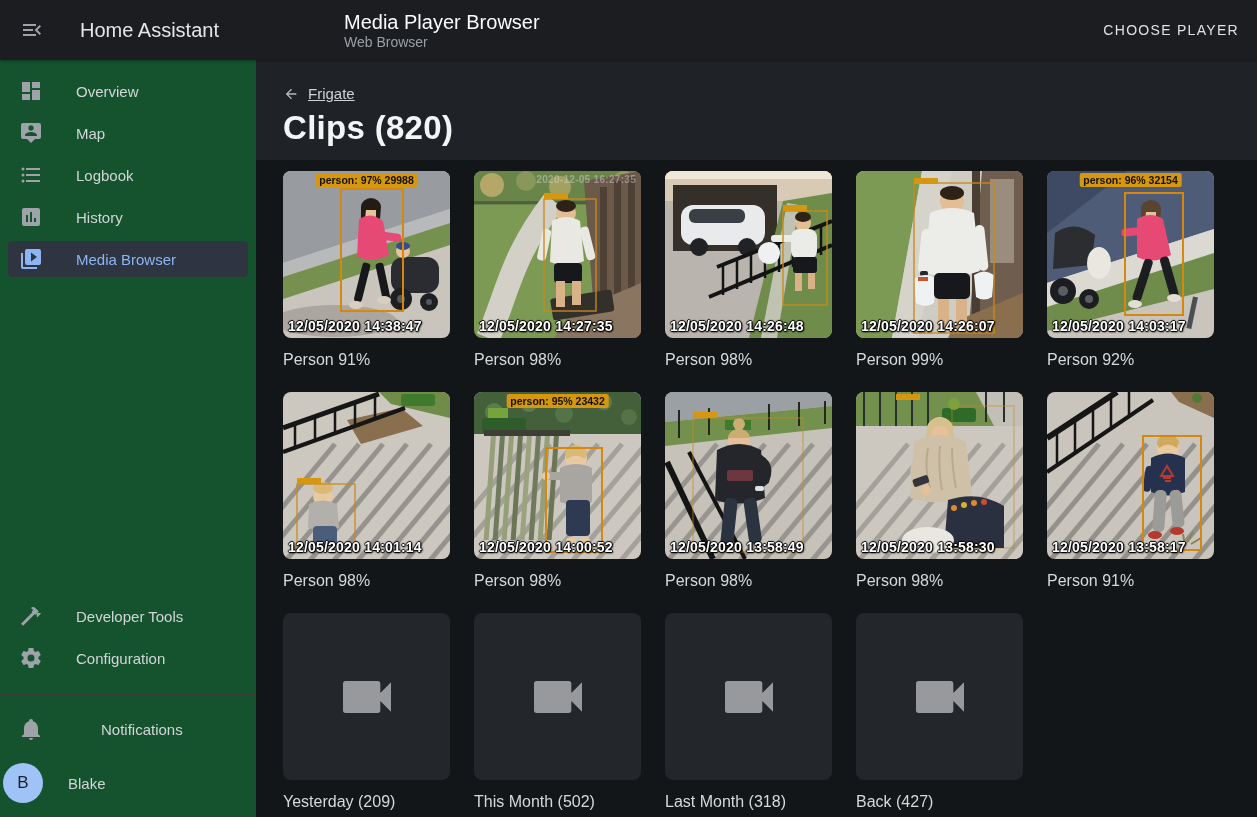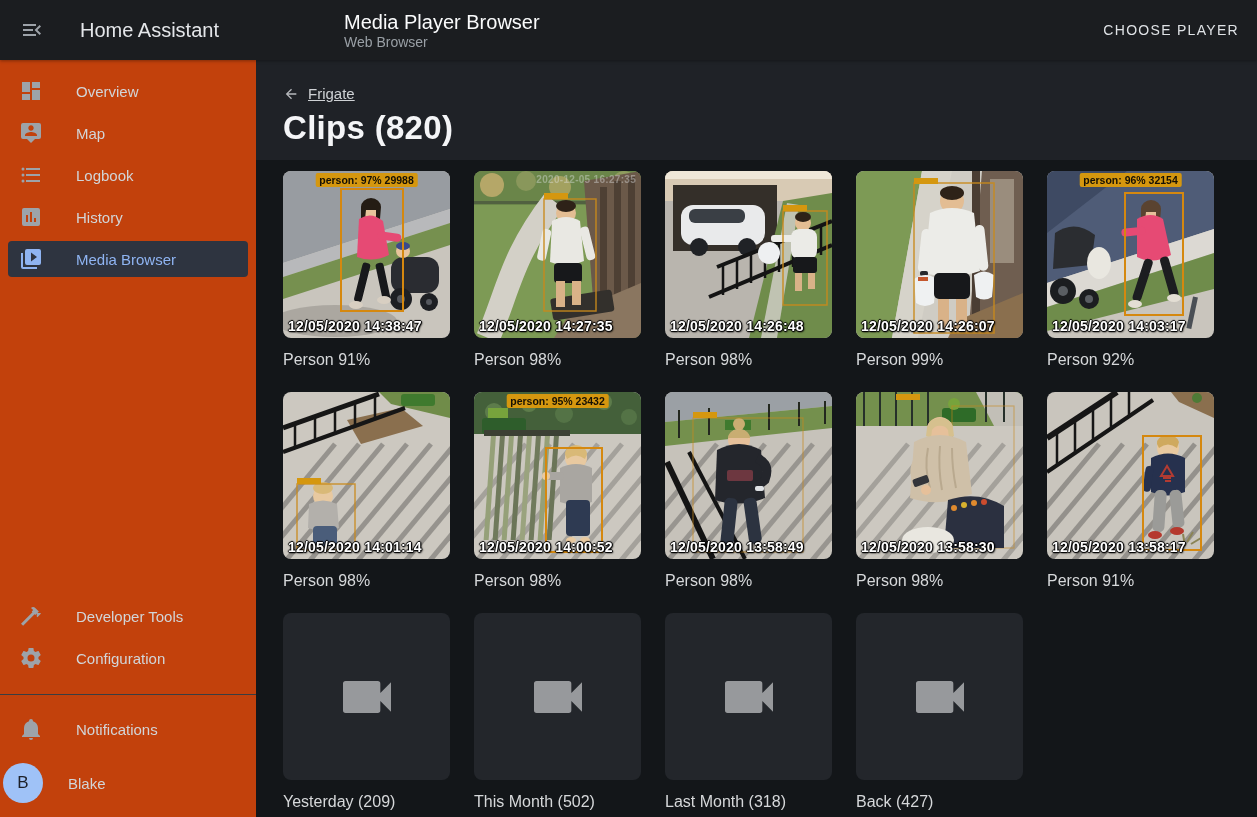--- a/index.html
+++ b/index.html
@@ -27,37 +27,37 @@
   .mb-title { color:#fafbfc; font-size:20px; line-height:22px; }
   .mb-sub { color:#9aa0a6; font-size:14px; margin-top:1px; }
   .choose-player {
     margin-left:auto; margin-right:8px; padding:10px;
     color:#dfe2e5; font-size:14px; font-weight:500; letter-spacing:1.3px;
     background:none; border:none; cursor:pointer; font-family:inherit; white-space:nowrap;
   }
   
   .sidebar {
     position:fixed; top:60px; left:0; width:256px; height:757px;
-    background:#c2410c; display:flex; flex-direction:column; z-index:10;
+    background:#14532d; display:flex; flex-direction:column; z-index:10;
   }
   .sb-group-top { padding-top:7px; }
   .sb-item {
     display:flex; align-items:center; height:36px; margin:6px 8px;
     border-radius:4px; padding-left:11px; cursor:pointer;
   }
   .sb-item svg { width:24px; height:24px; fill:#9da3a9; flex:0 0 24px; }
   .sb-item .sb-label { margin-left:33px; font-size:15px; font-weight:500; color:#d2d5d8; }
   .sb-item.active { background:#2e3440; }
   .sb-item.active svg { fill:#8fb4f2; }
   .sb-item.active .sb-label { color:#8fb4f2; }
   .sb-spacer { flex:1 1 auto; }
   .sb-divider { border-top:1px solid #393d42; margin:12px 0; }
   .sb-row {
     display:flex; align-items:center; height:40px; margin:2px 8px; padding-left:11px;
-    border-radius:4px; cursor:pointer;
+    border-radius:4px; cursor:pointer;gap:25px;
   }
   .sb-row svg { width:24px; height:24px; fill:#9da3a9; }
   .sb-row .sb-label { margin-left:33px; font-size:15px; font-weight:500; color:#d2d5d8; }
   .profile-row { display:flex; align-items:center; height:56px; margin:4px 8px 6px 3px; cursor:pointer; }
   .avatar {
     width:40px; height:40px; border-radius:50%; background:#9fc2f7;
     color:#1d2129; font-size:17px; font-weight:400;
     display:flex; align-items:center; justify-content:center; flex:0 0 40px;
   }
   .profile-row .sb-label { margin-left:25px; font-size:15px; font-weight:500; color:#d2d5d8; }

